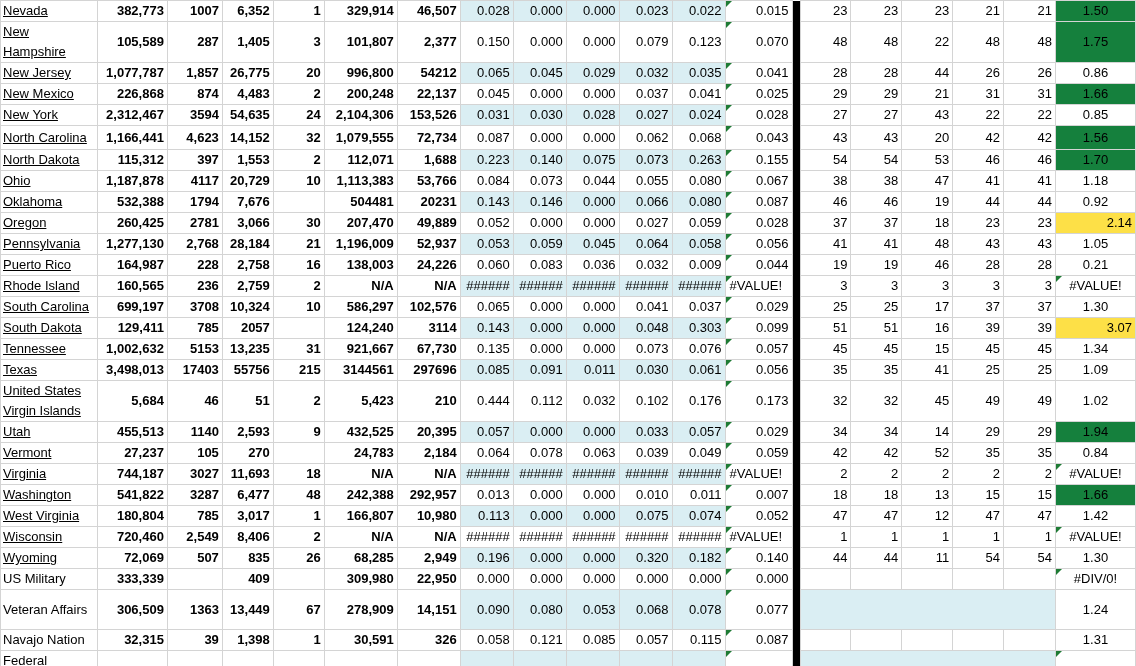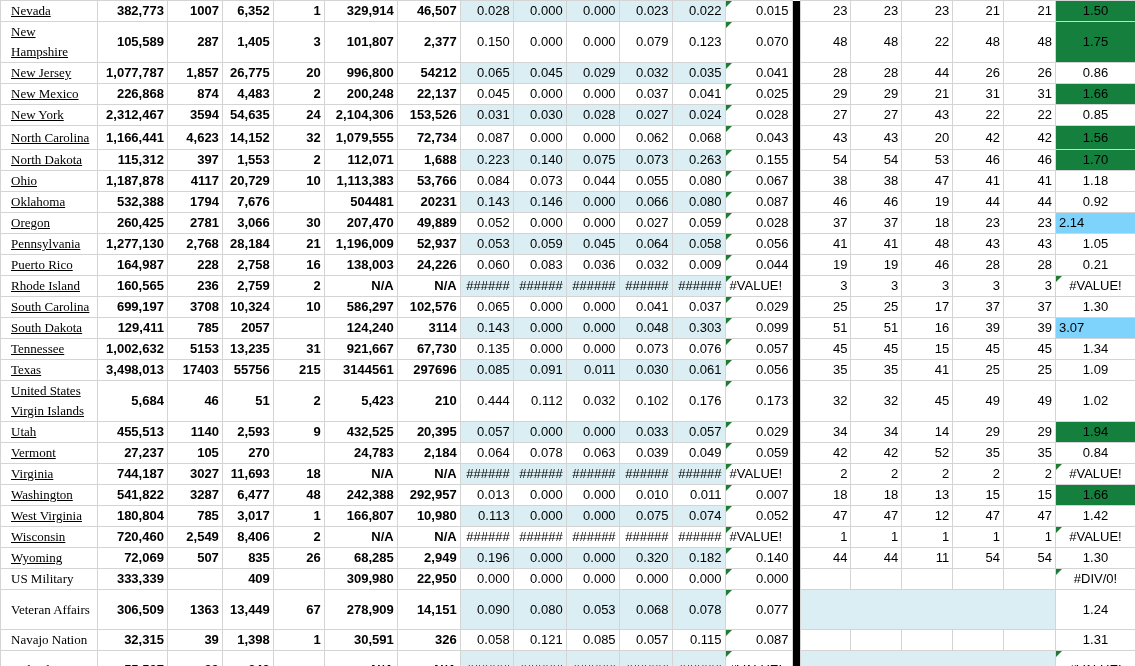--- a/index.html
+++ b/index.html
@@ -1,28 +1,28 @@
 <!DOCTYPE html>
 <html><head>
 <meta charset="utf-8">
 <style>
   html, body { margin:0; padding:0; background:#ffffff; }
   body { width:1136px; height:666px; overflow:hidden; position:relative;
          font-family:"Liberation Sans", "DejaVu Sans", sans-serif; font-size:13px; color:#000; }
   table { border-collapse:collapse; table-layout:fixed; position:absolute; left:0; top:0; }
   td { border:1px solid #d4d4d4; padding:0 3px; white-space:nowrap; overflow:hidden;
        text-align:right; vertical-align:middle; position:relative; line-height:20px; }
-  td.name { text-align:left; white-space:normal; line-height:20px; padding-left:10px;font-family:Liberation Serif, serif; }
+  td.name { text-align:left; white-space:normal; line-height:20px; padding-left:2px; }
   td.name span.lnk { text-decoration:underline; }
   td.b { font-weight:bold; }
   td.blue { background:#daeef3; }
   td.err-left { text-align:left; padding-left:4px; }
   td.sep { background:#000; border:none; padding:0; }
   td.yellow { background:#15803d; text-align:center; }
-  td.pink { background:#7dd3fc; text-align:left; }
+  td.pink { background:#fde047; text-align:right; }
   td.last { text-align:center; }
   td.kblue { background:#daeef3; }
   .tri { position:absolute; left:0; top:0; width:0; height:0;
          border-top:6px solid #1e7b34; border-right:6px solid transparent; }
 </style>
 </head>
 <body>
 
 <table>
   <colgroup>

